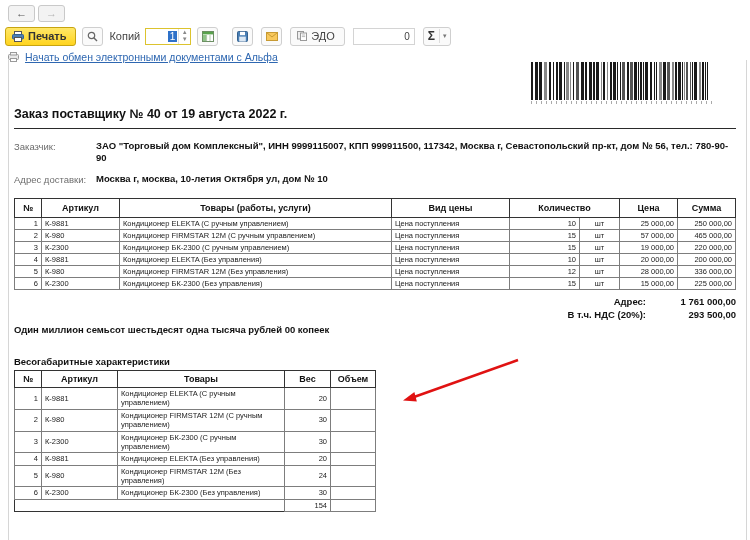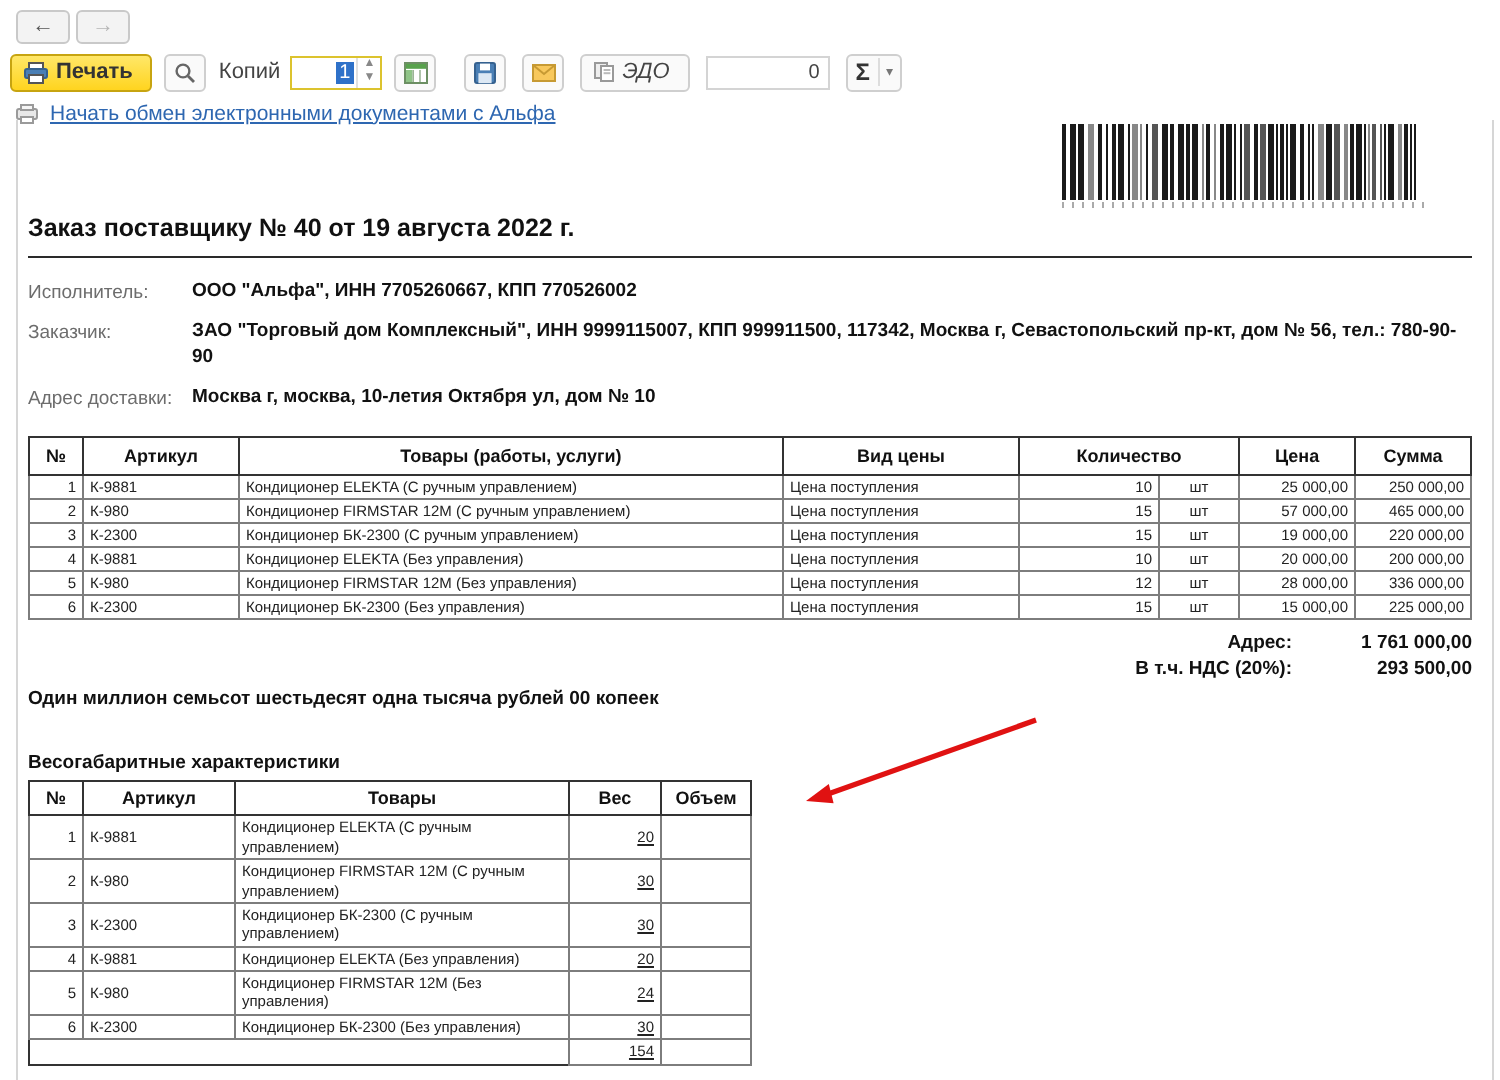--- a/index.html
+++ b/index.html
@@ -25,21 +25,21 @@
   .copies-label { font-size:11px; color:#444; margin:0 5px 0 6px; }
   .copies-box { display:flex; align-items:stretch; height:17px; width:46px;
                 border:1px solid #dcc32e; background:#fff; }
   .copies-val { flex:1; display:flex; align-items:center; justify-content:flex-end;
                 font-size:10px; padding-right:1px; }
   .copies-val span { background:#2e71c9; color:#fff; padding:0 2px; }
   .stepper { width:12px; border-left:1px solid #e0e0e0; display:flex; flex-direction:column; cursor:pointer; }
   .stepper div { flex:1; font-size:6px; line-height:7px; text-align:center; color:#888; }
   .edo-btn { display:flex; align-items:center; gap:4px; height:19px; padding:0 9px 0 6px;
              border:1px solid #cfcfcf; border-radius:3px; background:#fafafa;
-             font-size:11px; color:#444; cursor:pointer;font-style:italic; }
+             font-size:11px; color:#444; cursor:pointer; }
   .counter-field { width:62px; height:17px; border:1px solid #d4d4d4; background:#fff;
                    font-size:10px; text-align:right; padding:0 4px; color:#444;
                    font-family:"Liberation Sans",sans-serif; }
   .sigma-btn { display:flex; align-items:center; height:19px; border:1px solid #cfcfcf;
                border-radius:3px; background:#fafafa; padding:0 4px; cursor:pointer; }
   .sigma-btn .s { font-size:12px; font-weight:bold; color:#333; padding-right:4px;
                   border-right:1px solid #ddd; }
   .sigma-btn .c { font-size:7px; color:#777; padding-left:3px; }
 
   .link-row { display:flex; align-items:center; height:15px; padding-left:8px; margin-top:2px; gap:6px; }
@@ -82,21 +82,21 @@
   .summary { margin-top:9px; font-size:9.5px; color:#222; }
   .words { margin-top:4px; font-size:9.5px; font-weight:bold; color:#111; }
 
   .wt-title { margin-top:21px; font-size:9.5px; font-weight:bold; color:#111; }
   .weight-table { width:362px; margin-top:3px; border:1.5px solid #333; }
   .weight-table th { border:1px solid #333; font-size:9px; font-weight:bold; color:#111;
                      text-align:center; padding:3px 2px; }
   .weight-table td { border:1px solid #7d7d7d; font-size:7.5px; color:#222;
                      padding:1px 3px; line-height:1.25; }
   .weight-table td:nth-child(1){ text-align:right; }
-  .weight-table td:nth-child(4){ text-align:right;text-decoration:underline; }
+  .weight-table td:nth-child(4){ text-align:right; }
   .weight-table tr.total td { border:1px solid #7d7d7d; text-align:right; }
   .weight-table tr.total td.nb { border:none; }
 
   .red-arrow { position:absolute; left:395px; top:352px; pointer-events:none; }
 </style>
 </head>
 <body>
 
 <div class="nav-row">
   <div class="nav-btn">←</div>
@@ -237,24 +237,20 @@
       <i style="width:2px;background:#1a1a1a;margin-right:1px"></i>
       <i style="width:1px;background:#1a1a1a;margin-right:1px"></i>
       <i style="width:1px;background:#1a1a1a;margin-right:1px"></i>
     </div>
   <div class="barcode-sub"></div>
 
   <div class="doc-title">Заказ поставщику № 40 от 19 августа 2022 г.</div>
   <div class="hr"></div>
 
   <div class="fields">
-    <div class="frow">
-      <div class="flabel">Исполнитель:</div>
-      <div class="fvalue">ООО "Альфа", ИНН 7705260667, КПП 770526002</div>
-    </div>
     <div class="frow">
       <div class="flabel">Заказчик:</div>
       <div class="fvalue">ЗАО "Торговый дом Комплексный", ИНН 9999115007, КПП 999911500, 117342, Москва г, Севастопольский пр-кт, дом № 56, тел.: 780-90-90</div>
     </div>
     <div class="frow">
       <div class="flabel">Адрес доставки:</div>
       <div class="fvalue">Москва г, москва, 10-летия Октября ул, дом № 10</div>
     </div>
   </div>
 

